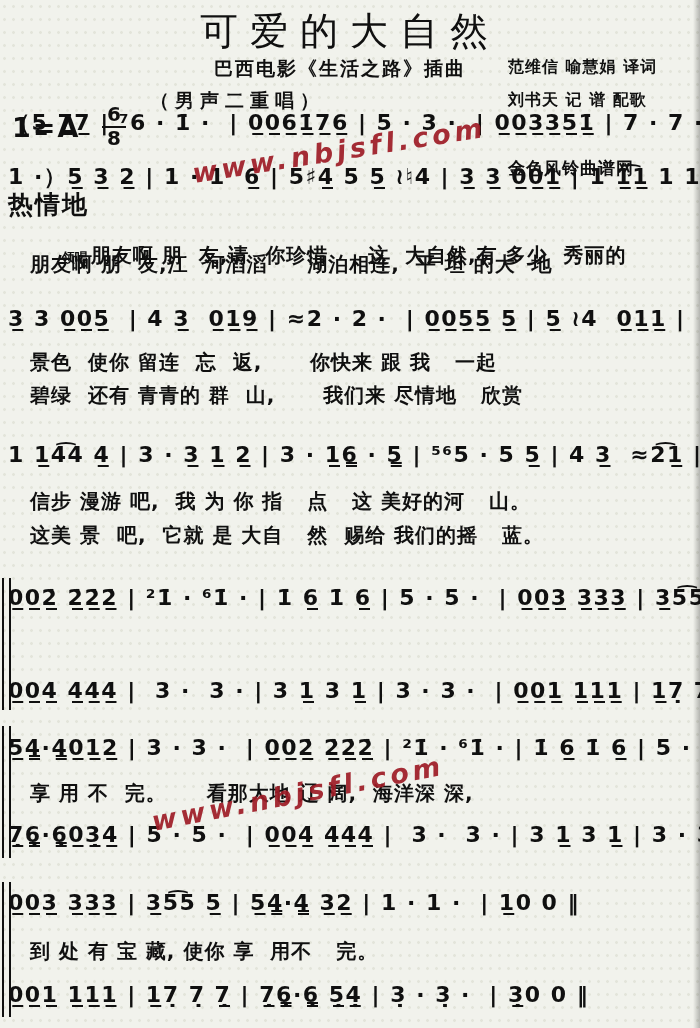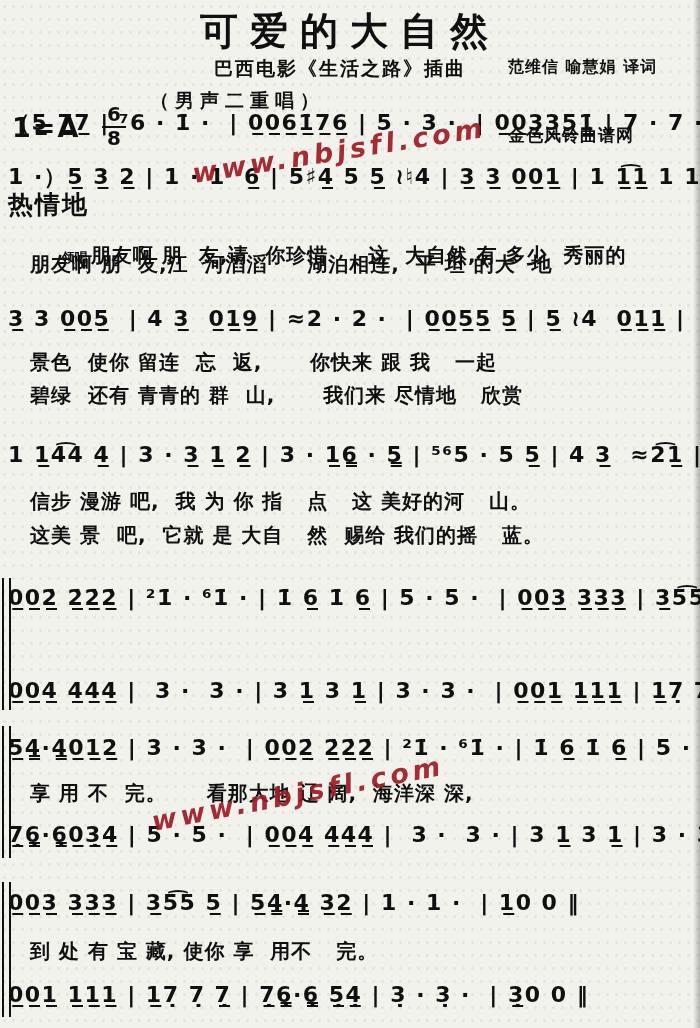--- a/index.html
+++ b/index.html
@@ -11,21 +11,21 @@
     font-family:"DejaVu Sans",sans-serif;
     color:#101010;overflow:hidden;
   }
   .page::after{
     content:"";position:absolute;right:0;top:0;bottom:0;width:7px;
     background:linear-gradient(to left, rgba(20,20,20,.28), rgba(20,20,20,0));
     pointer-events:none;
   }
   .title{
     position:absolute;top:6px;left:150px;width:400px;text-align:center;
-    font-size:38px;font-weight:bold;letter-spacing:12px;
+    font-size:38px;font-weight:normal;letter-spacing:12px;
     font-family:"DejaVu Serif","DejaVu Sans",serif;
   }
   .sub1{position:absolute;top:56px;left:150px;width:380px;text-align:center;
     font-size:19px;font-weight:bold;letter-spacing:2px;}
   .sub2{position:absolute;top:88px;left:150px;width:380px;
     font-size:19px;font-weight:bold;letter-spacing:6px;}
   .credits{position:absolute;top:50px;left:508px;width:190px;font-size:16px;
     font-weight:bold;line-height:33px;letter-spacing:1px;white-space:nowrap;}
   .credit-site{font-size:17px;margin-top:36px;}
   .keysig{position:absolute;top:112px;left:12px;font-size:27px;font-weight:bold;letter-spacing:2px;}
@@ -78,20 +78,21 @@
 <body>
 
 <div class="page">
 
   <div class="title">可爱的大自然</div>
   <div class="sub1">巴西电影《生活之路》插曲</div>
   <div class="sub2">（男声二重唱）</div>
 
   <div class="credits">
     <div>范维信 喻慧娟 译词</div>
+    <div>刘书天 记  谱 配歌</div>
     <div class="credit-site">金色风铃曲谱网</div>
   </div>
 
   <div class="keysig">1=A</div>
   <div class="ts">
     <span class="num">6</span>
     <span class="den">8</span>
   </div>
   <div class="tempo">热情地</div>
 

